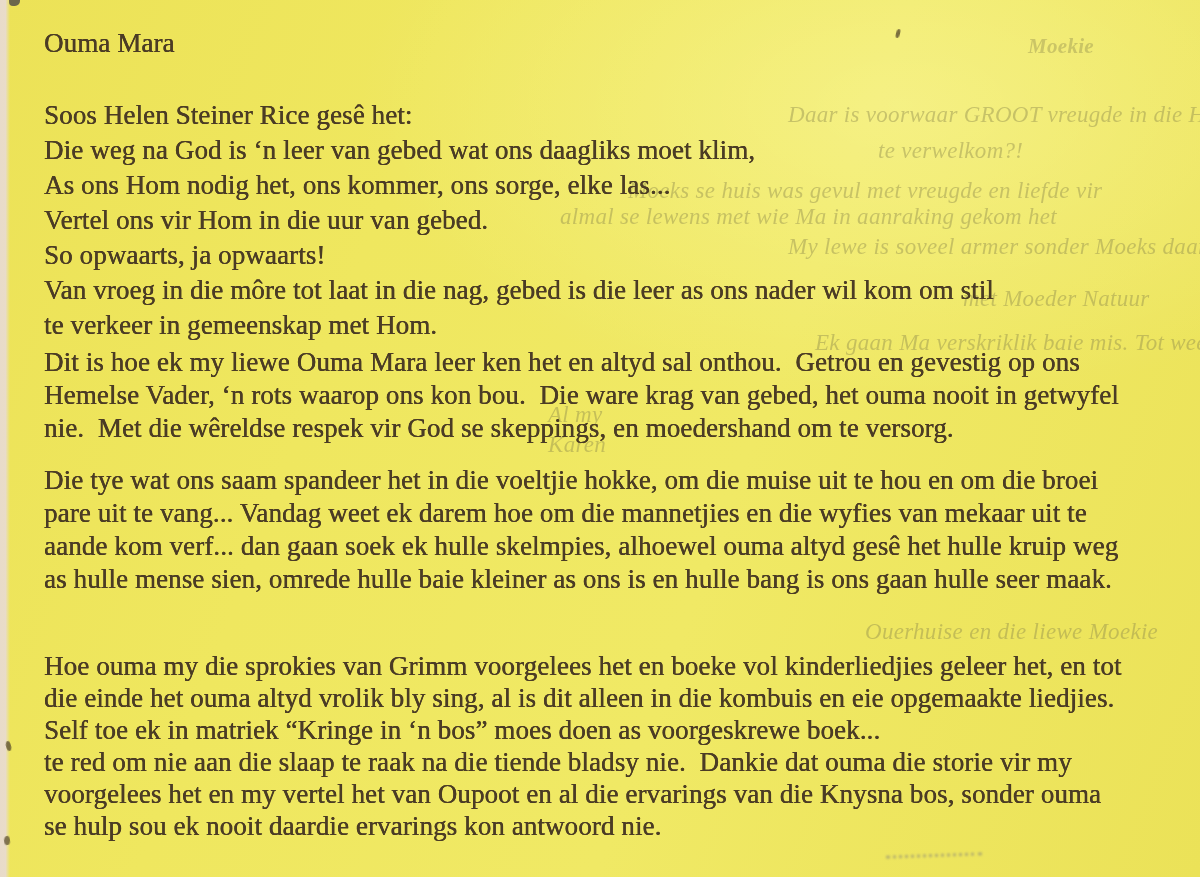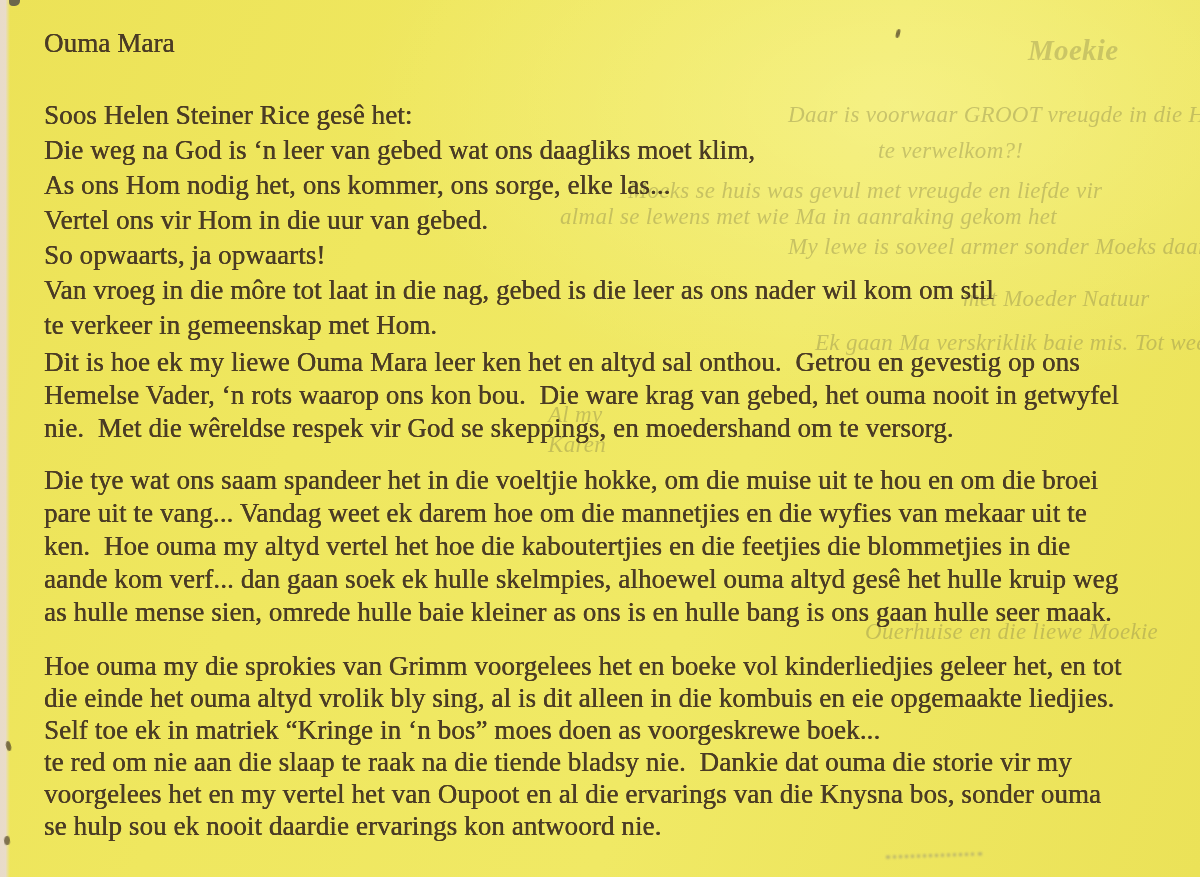--- a/index.html
+++ b/index.html
@@ -89,21 +89,21 @@
 <div class="page">
 
   <div class="scan-edge-left"></div>
   <div class="corner-notch"></div>
   <div class="speck" id="speck-margin-1"></div>
   <div class="speck" id="speck-margin-2"></div>
   <div class="speck" id="speck-top"></div>
   <div class="smudge"></div>
 
   <div>
-    <span class="ghost bold" style="left:1028px; top:34px;  font-size:29px;">Moekie</span>
+    <span class="ghost bold" style="left:1028px; top:34px;  font-size:21px;">Moekie</span>
     <span class="ghost" style="left:788px;  top:102px;">Daar is voorwaar GROOT vreugde in die Hemel, ek</span>
     <span class="ghost" style="left:858px;  top:138px;margin-left:20px;">te verwelkom?!</span>
     <span class="ghost" style="left:628px;  top:178px;">Moeks se huis was gevul met vreugde en liefde vir</span>
     <span class="ghost" style="left:560px;  top:204px;">almal se lewens met wie Ma in aanraking gekom het</span>
     <span class="ghost" style="left:788px;  top:234px;">My lewe is soveel armer sonder Moeks daarin, ek sal</span>
     <span class="ghost" style="left:963px;  top:266px;margin-top:20px;">met Moeder Natuur</span>
     <span class="ghost" style="left:815px;  top:330px;">Ek gaan Ma verskriklik baie mis. Tot weersiens</span>
     <span class="ghost" style="left:548px;  top:402px;">Al my</span>
     <span class="ghost" style="left:548px;  top:432px;">Karen</span>
     <span class="ghost" style="left:865px;  top:619px;">Ouerhuise en die liewe Moekie</span>
@@ -123,21 +123,20 @@
 
   <div class="text-block" id="para-memory">
       <div class="tline">Dit is hoe ek my liewe Ouma Mara leer ken het en altyd sal onthou.  Getrou en gevestig op ons</div>
       <div class="tline">Hemelse Vader, ‘n rots waarop ons kon bou.  Die ware krag van gebed, het ouma nooit in getwyfel</div>
       <div class="tline">nie.  Met die wêreldse respek vir God se skeppings, en moedershand om te versorg.</div>
     </div>
 
   <div class="text-block" id="para-birds">
       <div class="tline">Die tye wat ons saam spandeer het in die voeltjie hokke, om die muise uit te hou en om die broei</div>
       <div class="tline">pare uit te vang... Vandag weet ek darem hoe om die mannetjies en die wyfies van mekaar uit te</div>
-      <div class="tline">ken.  Hoe ouma my altyd vertel het hoe die kaboutertjies en die feetjies die blommetjies in die</div>
       <div class="tline">aande kom verf... dan gaan soek ek hulle skelmpies, alhoewel ouma altyd gesê het hulle kruip weg</div>
       <div class="tline">as hulle mense sien, omrede hulle baie kleiner as ons is en hulle bang is ons gaan hulle seer maak.</div>
     </div>
 
   <div class="text-block" id="para-books">
       <div class="tline">Hoe ouma my die sprokies van Grimm voorgelees het en boeke vol kinderliedjies geleer het, en tot</div>
       <div class="tline">die einde het ouma altyd vrolik bly sing, al is dit alleen in die kombuis en eie opgemaakte liedjies.</div>
       <div class="tline">Self toe ek in matriek “Kringe in ‘n bos” moes doen as voorgeskrewe boek...</div>
       <div class="tline">te red om nie aan die slaap te raak na die tiende bladsy nie.  Dankie dat ouma die storie vir my</div>
       <div class="tline">voorgelees het en my vertel het van Oupoot en al die ervarings van die Knysna bos, sonder ouma</div>

